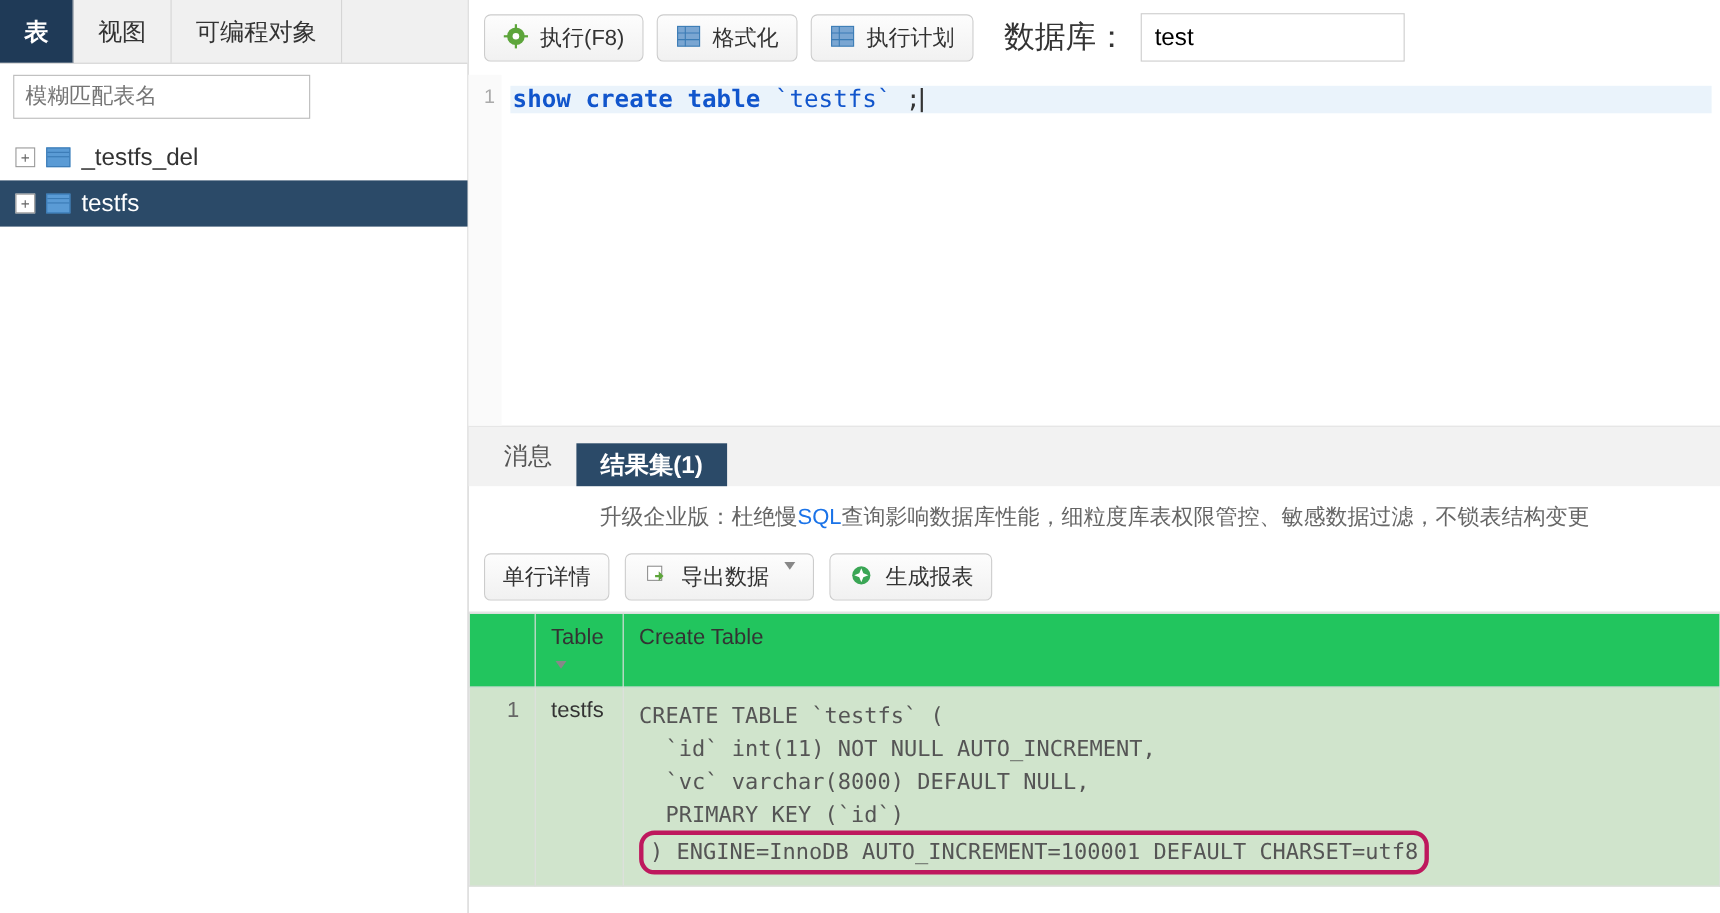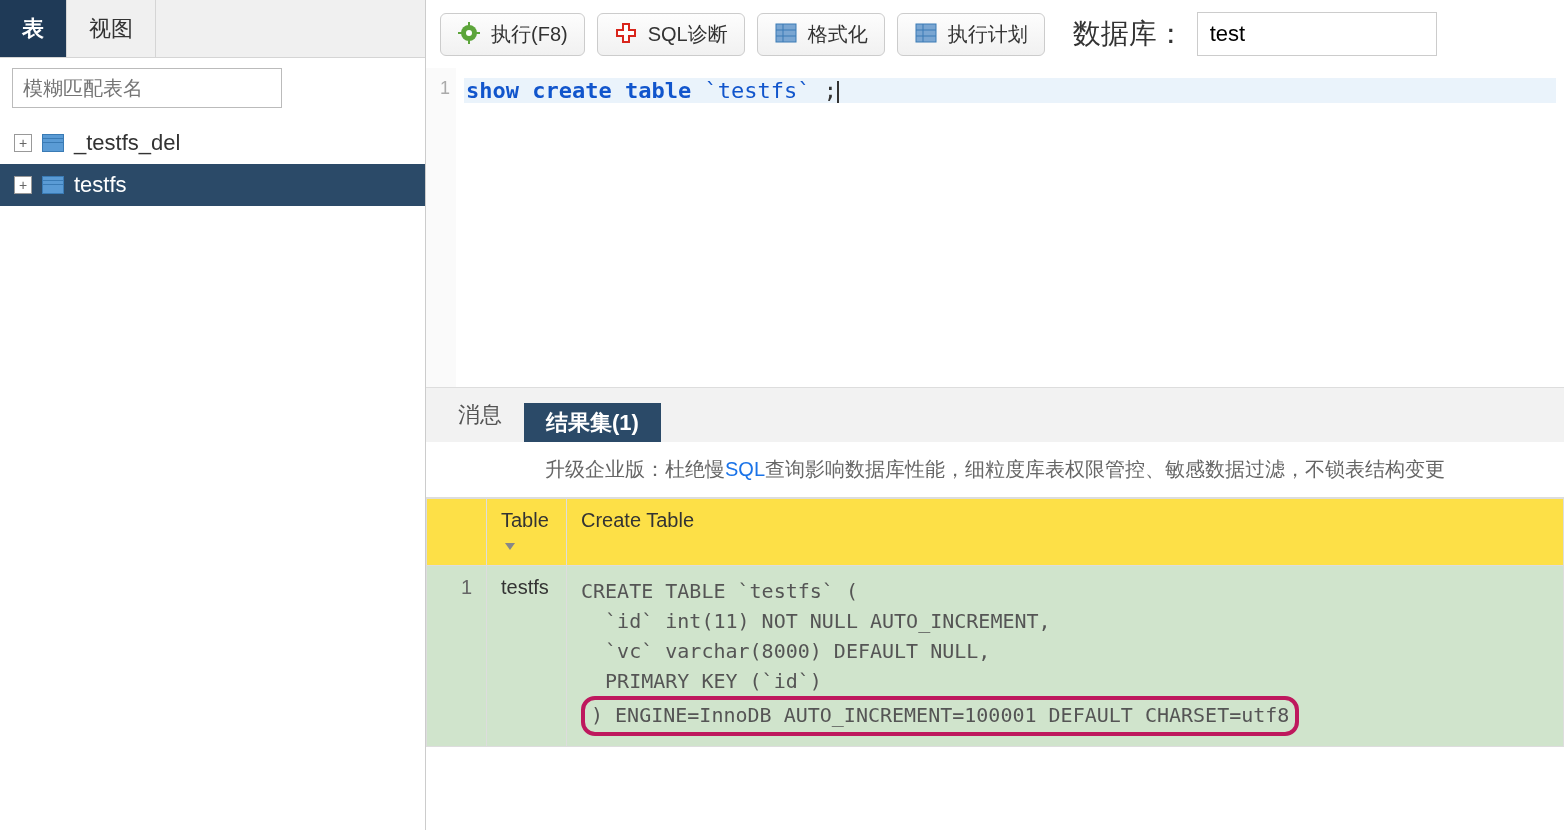--- a/index.html
+++ b/index.html
@@ -34,37 +34,38 @@
 .cursor { border-left: 2px solid #333; display: inline-block; height: 22px; vertical-align: middle; }
 .result-tabs { display: flex; background: #f2f2f2; padding: 0 10px; height: 54px; align-items: stretch; gap: 0; }
 .result-tab { padding: 12px 22px; font-size: 22px; color: #555; cursor: pointer; display: flex; align-items: center; }
 .result-tab.active { background: #2b4a68; color: #fff; font-weight: bold; margin-top: 15px; }
 .promo { padding: 14px 16px; font-size: 20px; color: #666; white-space: nowrap; overflow: hidden; text-align: center; }
 .promo a { color: #1a73e8; text-decoration: none; }
 .result-toolbar { display: flex; gap: 14px; padding: 6px 14px 10px; align-items: center; }
 .table-wrap { border-top: 1px solid #ddd; }
 table.result { border-collapse: collapse; width: 100%; }
 table.result th, table.result td { border: 1px solid #ddd; padding: 10px 14px; text-align: left; font-size: 20px; vertical-align: top; }
-table.result th { background: #fde047; font-weight: normal; color: #333; }
+table.result th { background: #22c55e; font-weight: normal; color: #333; }
 table.result th:first-child, table.result td:first-child { width: 60px; text-align: right; color: #666; }
 table.result th.th-table { width: 80px; }
 table.result td.selected-row { background: #d0e4cc; }
 .create-table-cell { font-family: Menlo, Consolas, monospace; font-size: 20px; color: #555; line-height: 1.5; white-space: pre; }
 .highlight-box { border: 4px solid #be185d; border-radius: 14px; display: inline-block; padding: 0 6px 2px; }
 .dd-icon { width: 0; height: 0; border-left: 5px solid transparent; border-right: 5px solid transparent; border-top: 7px solid #888; display: inline-block; margin-left: 4px; }
 svg { display: block; }
 </style>
 </head>
 <body>
 
 <div class="container">
   <div class="left-panel">
     <div class="left-tabs">
       <div class="left-tab active">表</div>
       <div class="left-tab">视图</div>
+      <div class="left-tab">可编程对象</div>
     </div>
     <div class="search-box">
       <input type="text" placeholder="模糊匹配表名" style="">
     </div>
     <div class="tree">
       <div class="tree-item">
         <span class="expand-icon">+</span>
         <span class="table-glyph"></span>
         <span>_testfs_del</span>
       </div>
@@ -83,28 +84,20 @@
           <svg width="24" height="24" viewBox="0 0 24 24">
               <circle cx="12" cy="12" r="8" fill="#5da53b"></circle>
               <circle cx="12" cy="12" r="3" fill="#fff"></circle>
               <rect x="11" y="1" width="2" height="4" fill="#5da53b"></rect>
               <rect x="11" y="19" width="2" height="4" fill="#5da53b"></rect>
               <rect x="1" y="11" width="4" height="2" fill="#5da53b"></rect>
               <rect x="19" y="11" width="4" height="2" fill="#5da53b"></rect>
             </svg>
         </span>
         <span>执行(F8)</span>
-      </button>
-      <button class="btn">
-        <span class="icon">
-          <svg width="24" height="24" viewBox="0 0 24 24">
-              <path d="M9 3h6v6h6v6h-6v6h-6v-6h-6v-6h6z" fill="#fff" stroke="#d9261c" stroke-width="2"></path>
-            </svg>
-        </span>
-        <span>SQL诊断</span>
       </button>
       <button class="btn">
         <span class="icon">
           <svg width="24" height="24" viewBox="0 0 24 24">
               <rect x="2" y="3" width="20" height="18" fill="#7aa6d2" stroke="#3a7bb5"></rect>
               <line x1="2" y1="9" x2="22" y2="9" stroke="#3a7bb5"></line>
               <line x1="2" y1="15" x2="22" y2="15" stroke="#3a7bb5"></line>
               <line x1="9" y1="3" x2="9" y2="21" stroke="#3a7bb5"></line>
             </svg>
         </span>
@@ -136,20 +129,44 @@
 
     <div class="result-tabs">
       <div class="result-tab">消息</div>
       <div class="result-tab active">结果集(1)</div>
     </div>
 
     <div class="promo">
       <span>升级企业版：杜绝慢</span><a href="#">SQL</a><span>查询影响数据库性能，细粒度库表权限管控、敏感数据过滤，不锁表结构变更</span>
     </div>
 
+    <div class="result-toolbar">
+      <button class="btn">
+          <span>单行详情</span>
+        </button>
+      <button class="btn">
+        <span class="icon">
+          <svg width="22" height="22" viewBox="0 0 24 24">
+              <rect x="3" y="3" width="14" height="14" fill="#fff" stroke="#888"></rect>
+              <path d="M12 8 L20 16 L14 16 L14 22 L10 22 L10 16 L4 16 Z" transform="rotate(90 12 14) scale(0.6) translate(6 4)" fill="#5da53b"></path>
+            </svg>
+        </span>
+        <span>导出数据</span>
+        <span class="dd-icon"></span>
+      </button>
+      <button class="btn">
+        <span class="icon">
+          <svg width="22" height="22" viewBox="0 0 24 24">
+              <circle cx="12" cy="12" r="9" fill="#3aa655"></circle>
+              <path d="M12 5 L14 10 L19 12 L14 14 L12 19 L10 14 L5 12 L10 10 Z" fill="#fff"></path>
+            </svg>
+        </span>
+        <span>生成报表</span>
+      </button>
+    </div>
 
     <div class="table-wrap">
       <table class="result">
         <thead>
           <tr>
             <th></th>
             <th class="th-table"><span>Table</span> <span class="dd-icon"></span></th>
             <th>Create Table</th>
           </tr>
         </thead>

